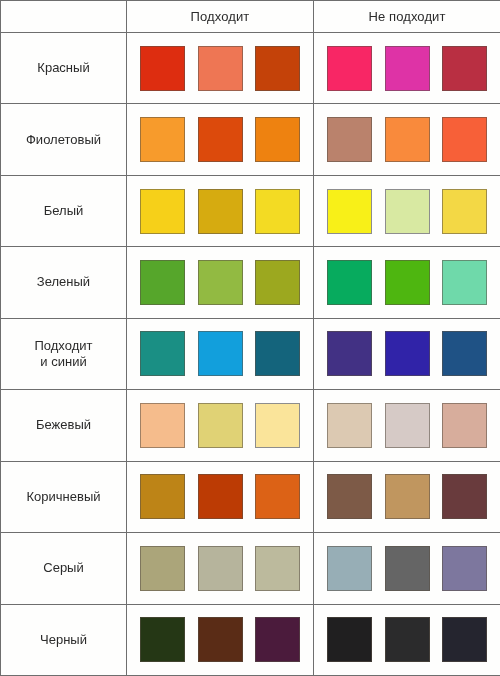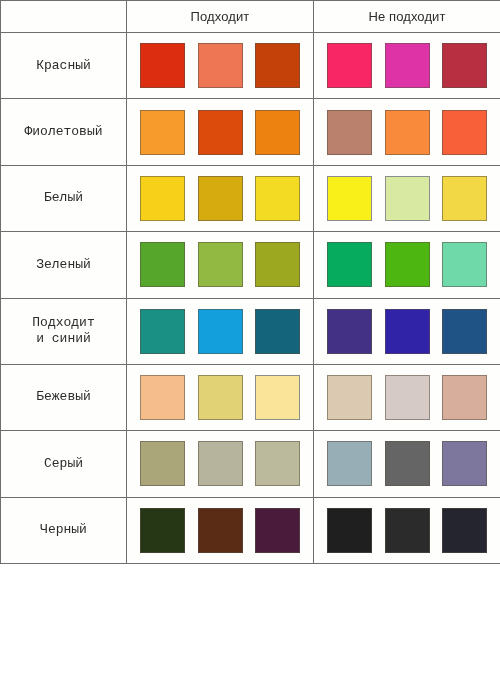--- a/index.html
+++ b/index.html
@@ -9,21 +9,21 @@
   }
   body {
     width: 500px;
     height: 676px;
     font-family: "Liberation Sans", sans-serif;
     overflow: hidden;
   }
 
   #palette-table {
     width: 500px;
-    height: 564px;
+    height: 676px;
     box-sizing: border-box;
     border-collapse: collapse;
     table-layout: fixed;
     background: #5eead4;
     padding-left: 8px;
   }
 
   #palette-table td,
   #palette-table th {
     border: 1px solid #6e6e6e;
@@ -54,21 +54,21 @@
   .body-row { height: 58px; }
 
   .row-label {
     text-align: center;
     vertical-align: middle;
     font-size: 13px;
     color: #2b2b2b;
     line-height: 1.25;
     padding: 2px 4px;
   }
-  .row-label .lbl-line { display: block; font-family: Liberation Mono, monospace; }
+  .row-label .lbl-line { display: block; }
 
   .swatch-cell {
     vertical-align: middle;
     padding: 0;
   }
   .swatch-strip {
     display: flex;
     flex-direction: row;
     justify-content: space-evenly;
     align-items: center;
@@ -213,20 +213,39 @@
         <td class="swatch-cell">
           <div class="swatch-strip">
             <div class="swatch" style="background: rgb(220, 201, 178);"></div>
             <div class="swatch" style="background: rgb(214, 202, 198);"></div>
             <div class="swatch" style="background: rgb(215, 173, 156);"></div>
           </div>
         </td>
       </tr>
       <tr class="body-row">
         <td class="row-label">
+          <span class="lbl-line">Коричневый</span>
+        </td>
+        <td class="swatch-cell">
+          <div class="swatch-strip">
+            <div class="swatch" style="background: rgb(189, 132, 23);"></div>
+            <div class="swatch" style="background: rgb(188, 59, 4);"></div>
+            <div class="swatch" style="background: rgb(220, 98, 22);"></div>
+          </div>
+        </td>
+        <td class="swatch-cell">
+          <div class="swatch-strip">
+            <div class="swatch" style="background: rgb(125, 90, 71);"></div>
+            <div class="swatch" style="background: rgb(192, 150, 95);"></div>
+            <div class="swatch" style="background: rgb(105, 59, 61);"></div>
+          </div>
+        </td>
+      </tr>
+      <tr class="body-row">
+        <td class="row-label">
           <span class="lbl-line">Серый</span>
         </td>
         <td class="swatch-cell">
           <div class="swatch-strip">
             <div class="swatch" style="background: rgb(171, 165, 122);"></div>
             <div class="swatch" style="background: rgb(182, 180, 156);"></div>
             <div class="swatch" style="background: rgb(188, 186, 157);"></div>
           </div>
         </td>
         <td class="swatch-cell">

